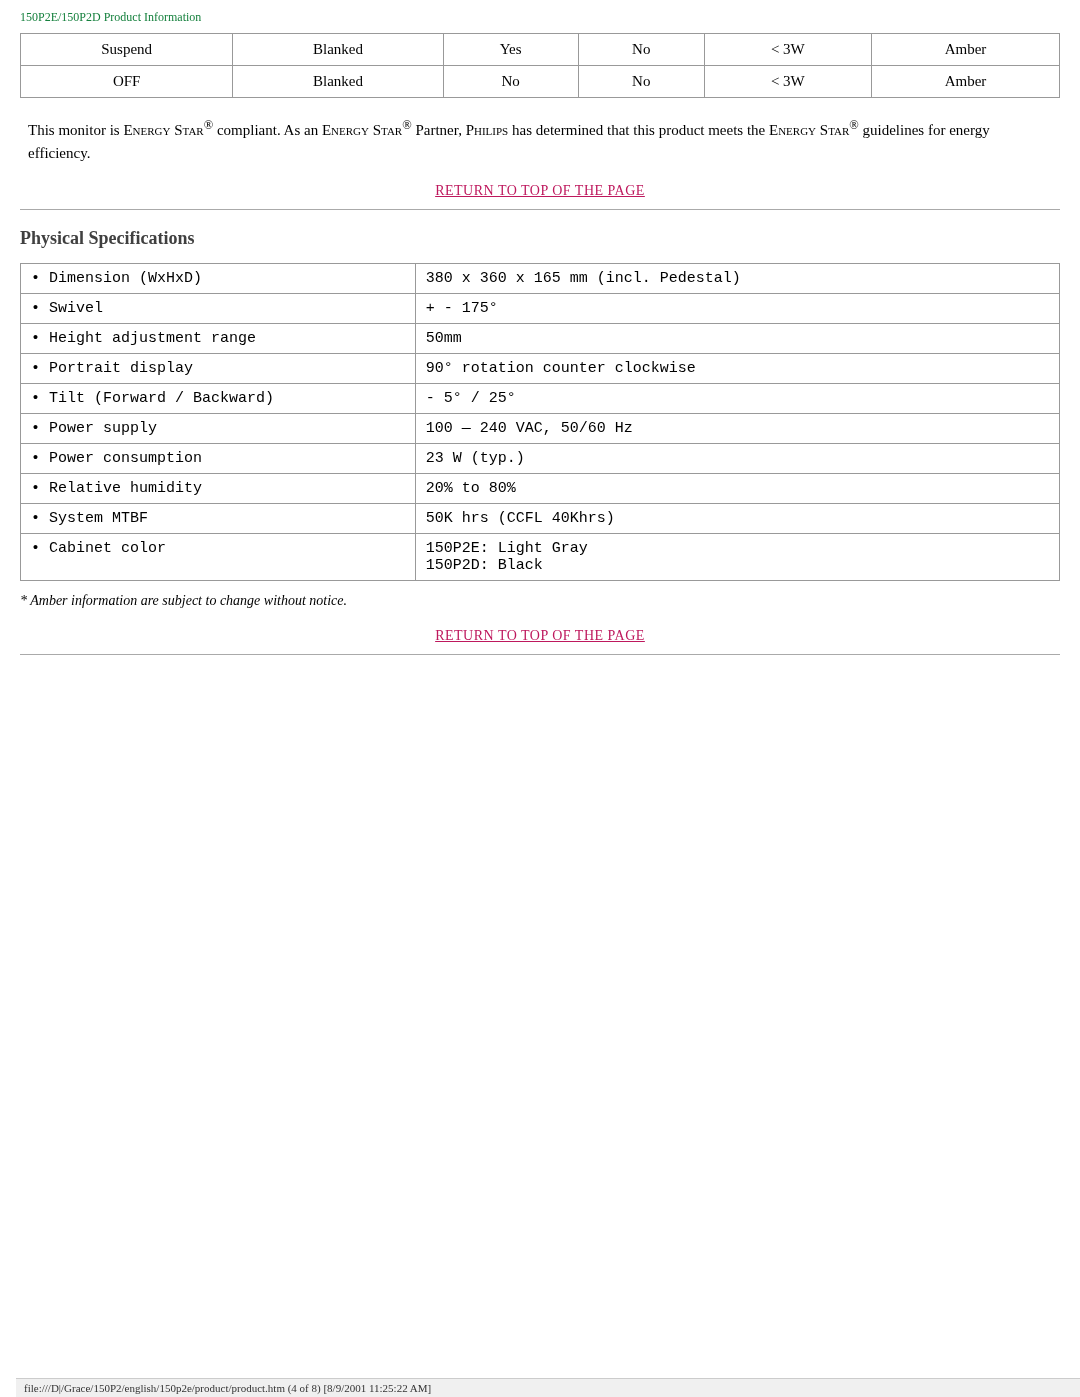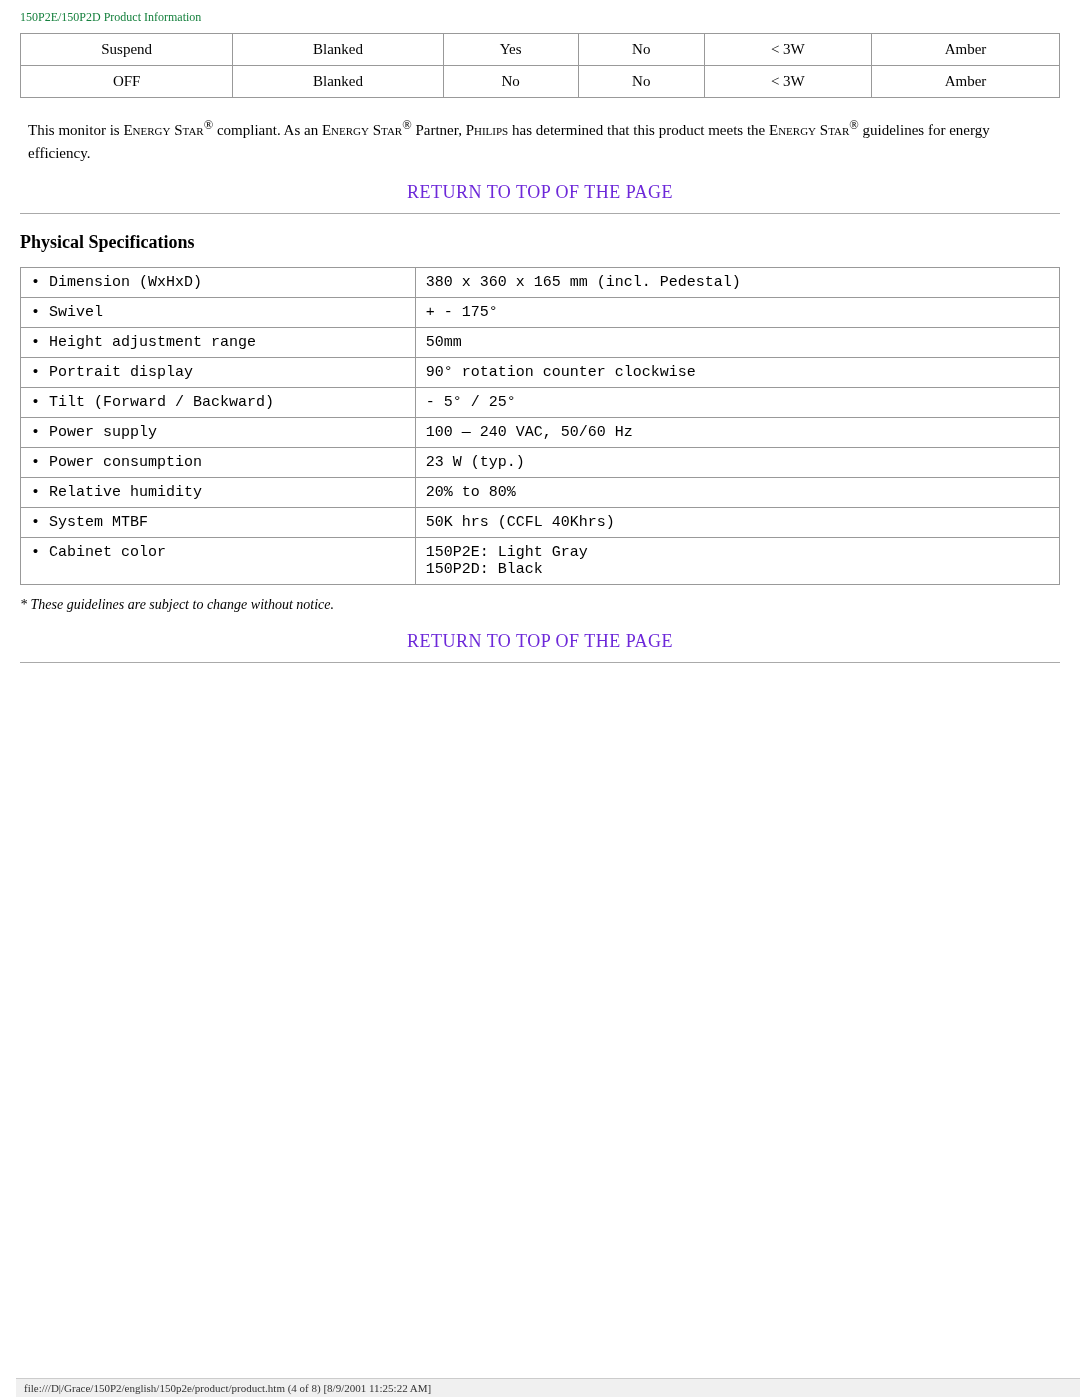--- a/index.html
+++ b/index.html
@@ -43,36 +43,37 @@
     .energy-star-para .brand {
       font-variant: small-caps;
     }
 
     
     .return-link-container {
       text-align: center;
       margin: 18px 0 10px 0;
     }
     .return-link {
-      color: #6d28d9;
-      font-size: 18px;
+      color: #be185d;
+      text-decoration: underline;
+      font-size: 14px;
       letter-spacing: 0.5px;
       cursor: pointer;
     }
 
     
     .divider {
       border: none;
       border-top: 1px solid #aaa;
       margin: 8px 0 18px 0;
     }
 
     
     .section-heading {
-      color: #000000;
+      color: #404040;
       font-size: 18px;
       font-weight: bold;
       margin-bottom: 14px;
     }
 
     
     .specs-table {
       width: 100%;
       border-collapse: collapse;
       margin-bottom: 12px;
@@ -196,21 +197,21 @@
           <td>• System MTBF</td>
           <td>50K hrs (CCFL 40Khrs)</td>
         </tr>
         <tr>
           <td>• Cabinet color</td>
           <td>150P2E: Light Gray<br>150P2D: Black</td>
         </tr>
       </tbody>
   </table>
 
-  <div class="notice-text">* These guidelines are subject to change without notice.</div>
+  <div class="notice-text">* Amber information are subject to change without notice.</div>
 
   <div class="return-link-container">
     <a class="return-link">RETURN TO TOP OF THE PAGE</a>
   </div>
 
   <hr class="divider">
 
 </div>
 
 <div class="status-bar">file:///D|/Grace/150P2/english/150p2e/product/product.htm (4 of 8) [8/9/2001 11:25:22 AM]</div>

